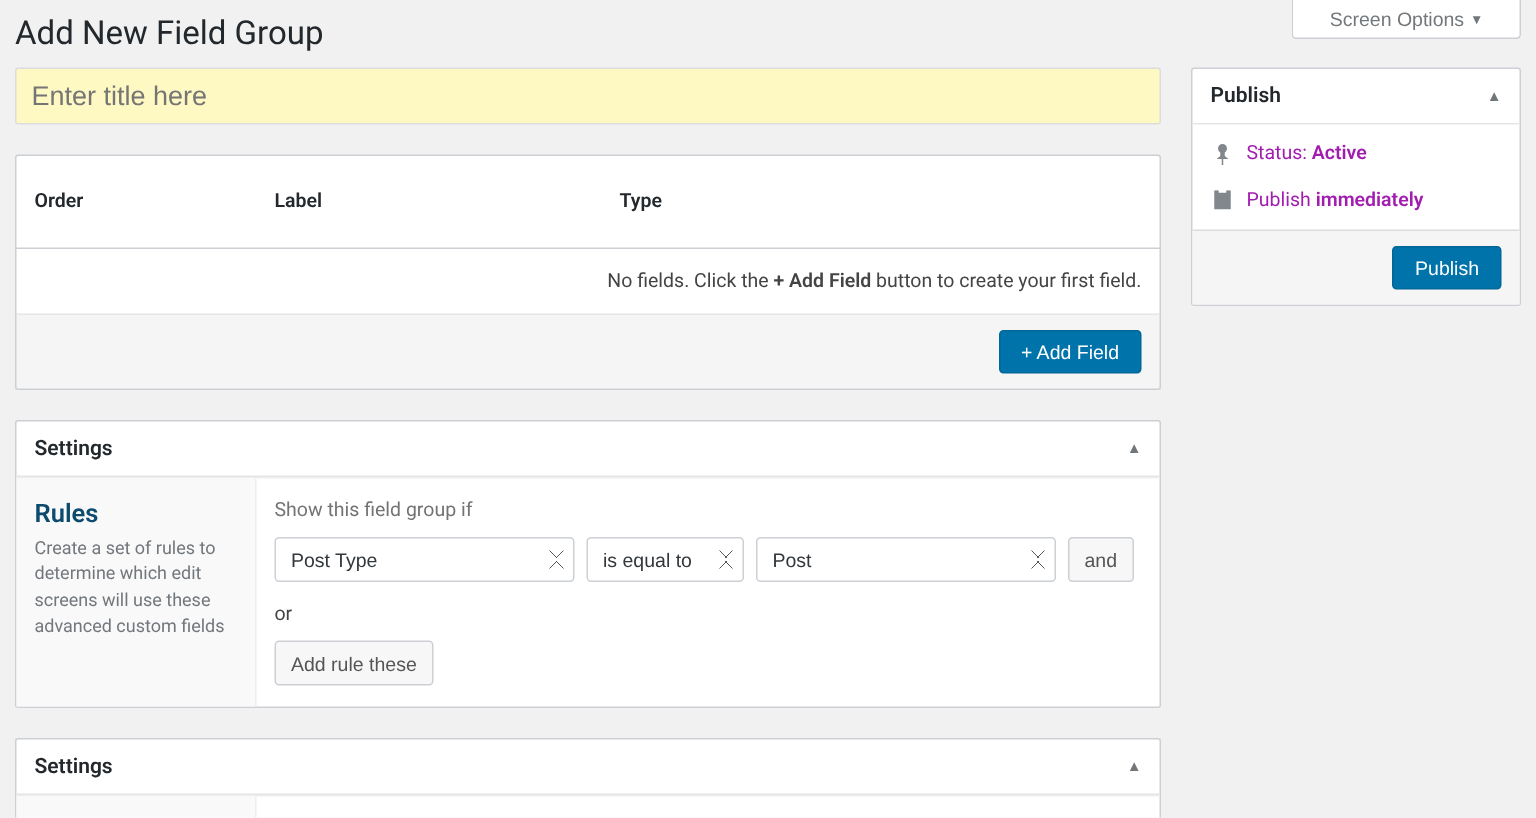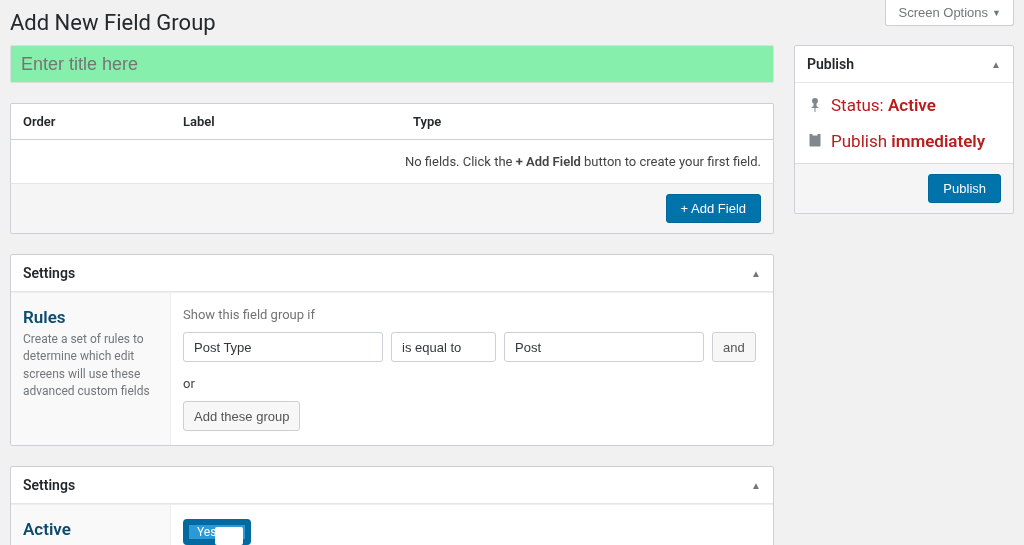--- a/index.html
+++ b/index.html
@@ -16,21 +16,21 @@
   .top-bar {
     position: absolute;
     top: 0; right: 10px;
     display: flex;
   }
   .screen-options-btn {
     background: #fff;
     border: 1px solid #ccd0d4;
     border-top: none;
     border-radius: 0 0 3px 3px;
-    padding: 5px 12px;
+    padding: 5px 24px;
     font-size: 13px;
     color: #72777c;
     cursor: pointer;
     display: flex;
     align-items: center;
     gap: 4px;
   }
   .screen-options-btn .tri { font-size: 9px; }
   h1.page-title {
     font-size: 22px;
@@ -46,21 +46,21 @@
   }
   .main { flex: 1 1 auto; }
   .side { width: 220px; flex: 0 0 220px; }
 
   .title-input {
     width: 100%;
     height: 38px;
     padding: 3px 10px;
     font-size: 18px;
     color: #72777c;
-    background: #86efac;
+    background: #fef9c3;
     border: 1px solid #ddd;
     border-radius: 2px;
     outline: none;
   }
 
   .postbox {
     background: #fff;
     border: 1px solid #ccd0d4;
     margin-top: 20px;
     border-radius: 2px;
@@ -87,21 +87,21 @@
   
   .fields-box { margin-top: 20px; }
   .fields-head {
     display: flex;
     background: #fff;
     border: 1px solid #ccd0d4;
     border-top-left-radius: 2px;
     border-top-right-radius: 2px;
   }
   .fields-head .col {
-    padding: 10px 12px;
+    padding: 23px 12px;
     font-size: 13px;
     font-weight: 600;
     color: #23282d;
   }
   .col-order { width: 160px; }
   .col-label { width: 230px; }
   .col-name  { width: 190px; }
   .col-type  { flex: 1; }
   .fields-empty {
     background: #fff;
@@ -230,22 +230,22 @@
   }
 
   
   .side .postbox { margin-top: 0; }
   .pub-body { padding: 4px 0; }
   .pub-line {
     display: flex;
     align-items: center;
     gap: 8px;
     padding: 8px 12px;
-    font-size: 17px;
-    color: #b91c1c;
+    font-size: 13px;
+    color: #a21caf;
   }
   .pub-line b { font-weight: 600; }
   .pub-icon { color: #82878c; width: 16px; display:inline-flex; justify-content:center; }
   .pub-actions {
     background: #f5f5f5;
     border-top: 1px solid #ddd;
     padding: 10px 12px;
     display: flex;
     justify-content: flex-end;
   }
@@ -301,21 +301,21 @@
             </select>
             <select class="sel med">
               <option>is equal to</option>
             </select>
             <select class="sel wide">
               <option>Post</option>
             </select>
             <button class="btn-sec">and</button>
           </div>
           <div class="or-sep">or</div>
-          <button class="btn-sec">Add these group</button>
+          <button class="btn-sec">Add rule these</button>
         </div>
       </div>
     </div>
 
     
     <div class="postbox">
       <div class="postbox-header">
         <h2>Settings</h2>
         <span class="toggle-tri">▲</span>
       </div>

